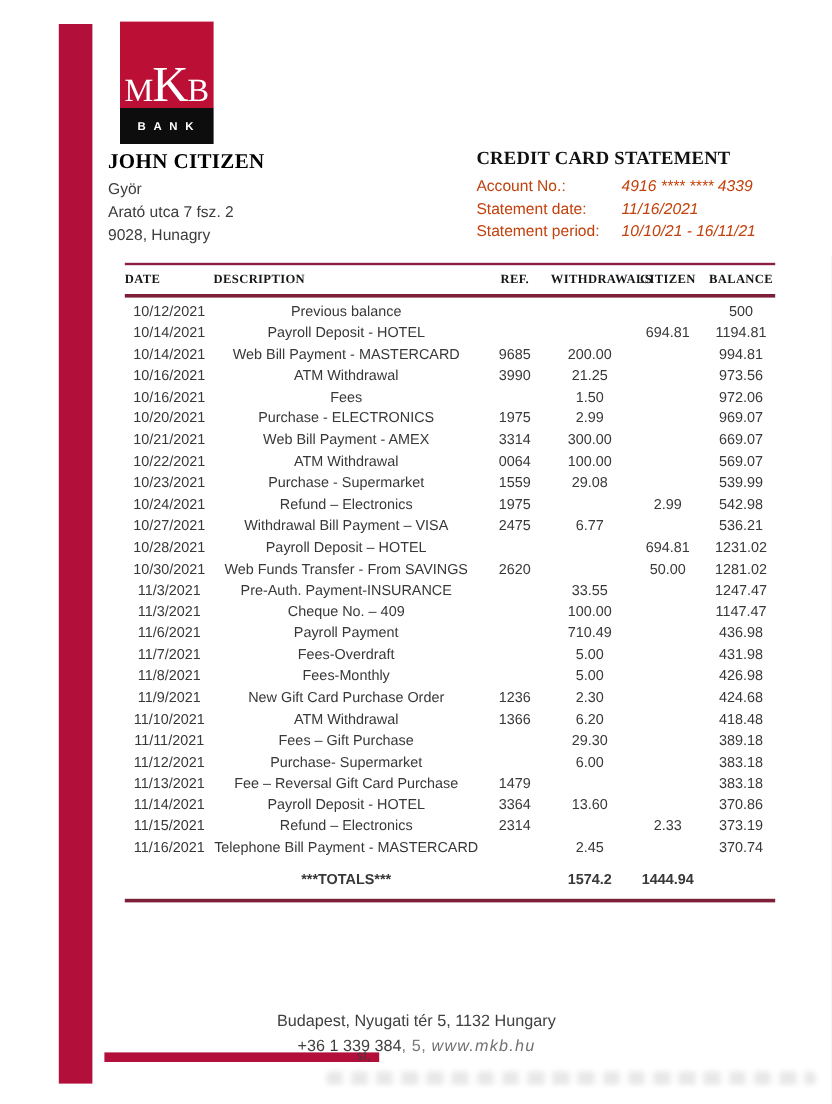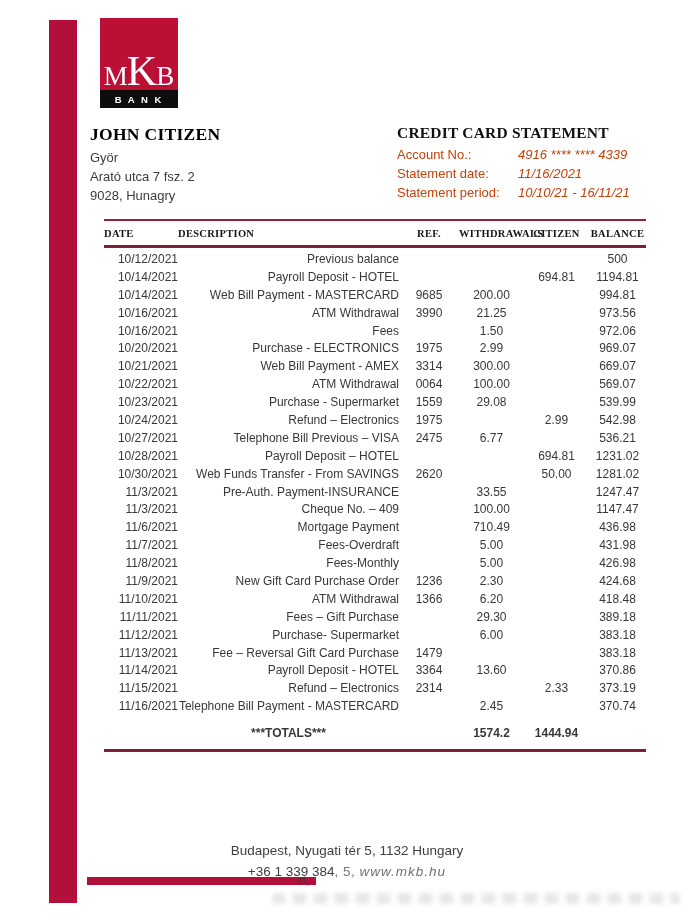--- a/index.html
+++ b/index.html
@@ -16,21 +16,21 @@
   .logo { position:absolute; left:100px; top:18px; width:78px; }
   .logo-red { position:relative; height:72px; background:#bc0f36; }
   .logo-word {
     position:absolute; left:0; right:0; bottom:-2px;
     display:flex; justify-content:center; align-items:baseline;
     color:#fff; font-family:"Liberation Serif", serif; font-weight:400; line-height:1;
   }
   .logo-word .lm, .logo-word .lb { font-size:27px; }
   .logo-word .lk { font-size:42px; margin:0 -1px; }
   .logo-black {
-    height:18px; background:#0d0d0d; color:#fff;
+    height:30px; background:#0d0d0d; color:#fff;
     display:flex; align-items:center; justify-content:center;
     font-size:9.5px; font-weight:bold; letter-spacing:2px;
   }
 
   
   .customer { position:absolute; left:90px; top:124px; }
   .customer-name { font-family:"Liberation Serif", serif; font-weight:bold; font-size:17.5px; color:#000000; letter-spacing:0.3px; }
   .customer-line { font-size:13px; color:#3c3c3c; margin-top:5.5px; line-height:13.5px; }
 
   
@@ -42,21 +42,21 @@
 
   
   .table { position:absolute; left:104px; top:219px; width:542px; }
   .rule-thin  { height:2px; background:#8e2143; }
   .rule-thick { height:3px; background:#7e1f3a; }
   .grid-row { display:grid; grid-template-columns:74px 221px 60px 65px 65px 57px; align-items:center; }
   .thead { height:24px; font-family:"Liberation Serif", serif; font-weight:bold; font-size:10.5px; color:#161616; letter-spacing:0.3px; }
   .th { text-align:center; }
   .th.l { text-align:left; }
   .td { font-size:12px; color:#383838; text-align:center; white-space:nowrap; }
-  .td.l { text-align:right; }
+  .td.l { text-align:center; }
   .tr { height:17.9px; }
   .tbody { padding-top:2px; }
   .totals-row { height:24px; margin-top:6px; font-weight:bold; font-size:12px; color:#222; }
   .totals-label { text-align:center; }
   .table .rule-bottom { margin-top:4px; }
 
   
   .footer-address { position:absolute; left:7px; top:843px; width:680px; text-align:center; font-size:13.5px; color:#3f3f3f; }
   .footer-phone   { position:absolute; left:7px; top:864px; width:680px; text-align:center; font-size:13.5px; color:#3f3f3f; white-space:nowrap; }
   .footer-phone .ghost { opacity:0.7; letter-spacing:0.5px; }
@@ -208,21 +208,21 @@
     <span class="td l c-date">10/24/2021</span>
     <span class="td l c-description">Refund – Electronics</span>
     <span class="td c-ref">1975</span>
     <span class="td c-withdrawals"></span>
     <span class="td c-deposits">2.99</span>
     <span class="td c-balance">542.98</span>
   </div>
 
   <div class="grid-row tr">
     <span class="td l c-date">10/27/2021</span>
-    <span class="td l c-description">Telephone Bill Previous – VISA</span>
+    <span class="td l c-description">Withdrawal Bill Payment – VISA</span>
     <span class="td c-ref">2475</span>
     <span class="td c-withdrawals">6.77</span>
     <span class="td c-deposits"></span>
     <span class="td c-balance">536.21</span>
   </div>
 
   <div class="grid-row tr">
     <span class="td l c-date">10/28/2021</span>
     <span class="td l c-description">Payroll Deposit – HOTEL</span>
     <span class="td c-ref"></span>
@@ -253,21 +253,21 @@
     <span class="td l c-date">11/3/2021</span>
     <span class="td l c-description">Cheque No. – 409</span>
     <span class="td c-ref"></span>
     <span class="td c-withdrawals">100.00</span>
     <span class="td c-deposits"></span>
     <span class="td c-balance">1147.47</span>
   </div>
 
   <div class="grid-row tr">
     <span class="td l c-date">11/6/2021</span>
-    <span class="td l c-description">Mortgage Payment</span>
+    <span class="td l c-description">Payroll Payment</span>
     <span class="td c-ref"></span>
     <span class="td c-withdrawals">710.49</span>
     <span class="td c-deposits"></span>
     <span class="td c-balance">436.98</span>
   </div>
 
   <div class="grid-row tr">
     <span class="td l c-date">11/7/2021</span>
     <span class="td l c-description">Fees-Overdraft</span>
     <span class="td c-ref"></span>

